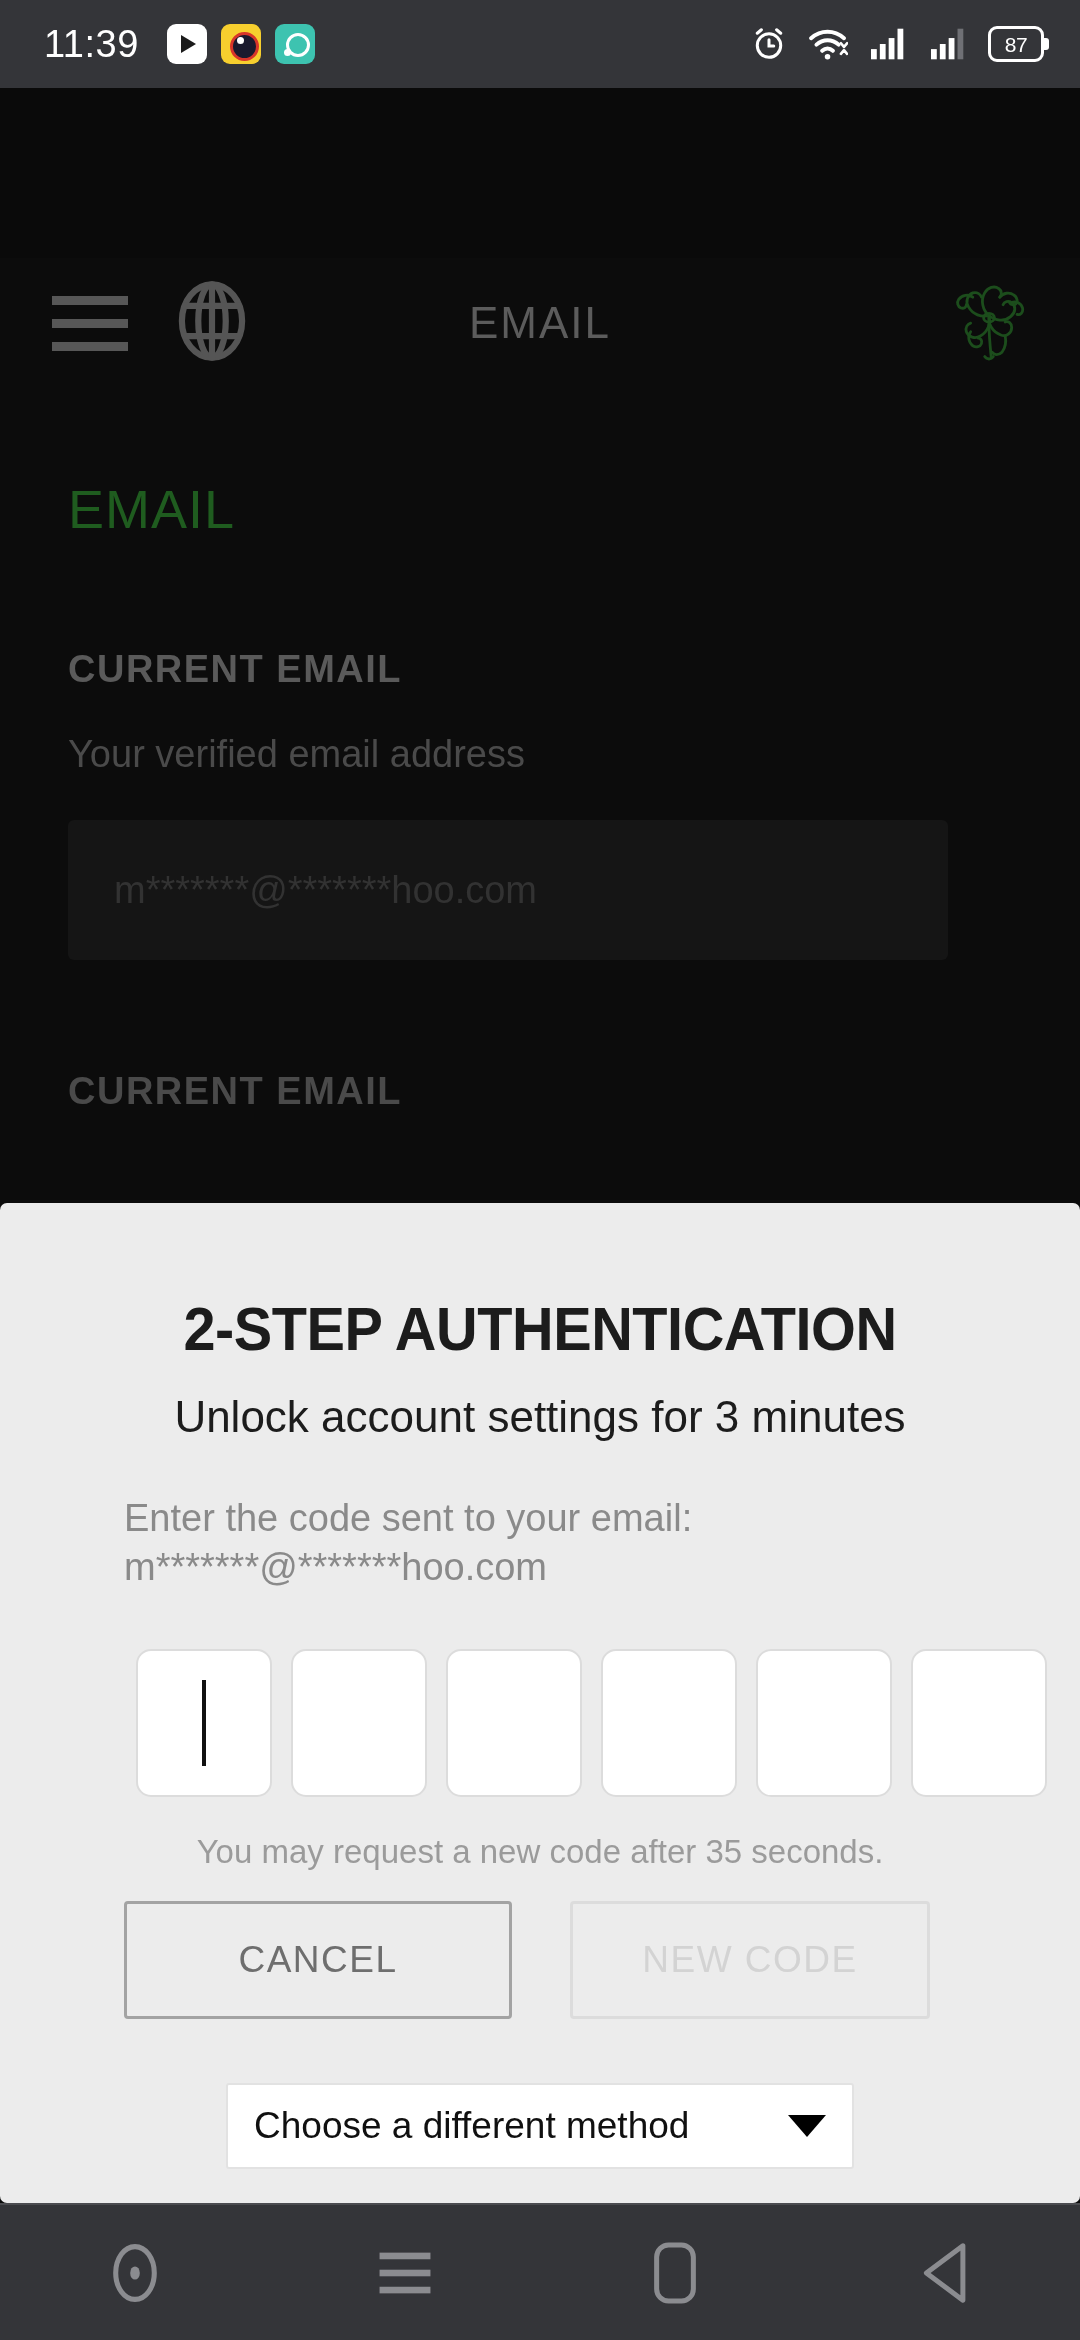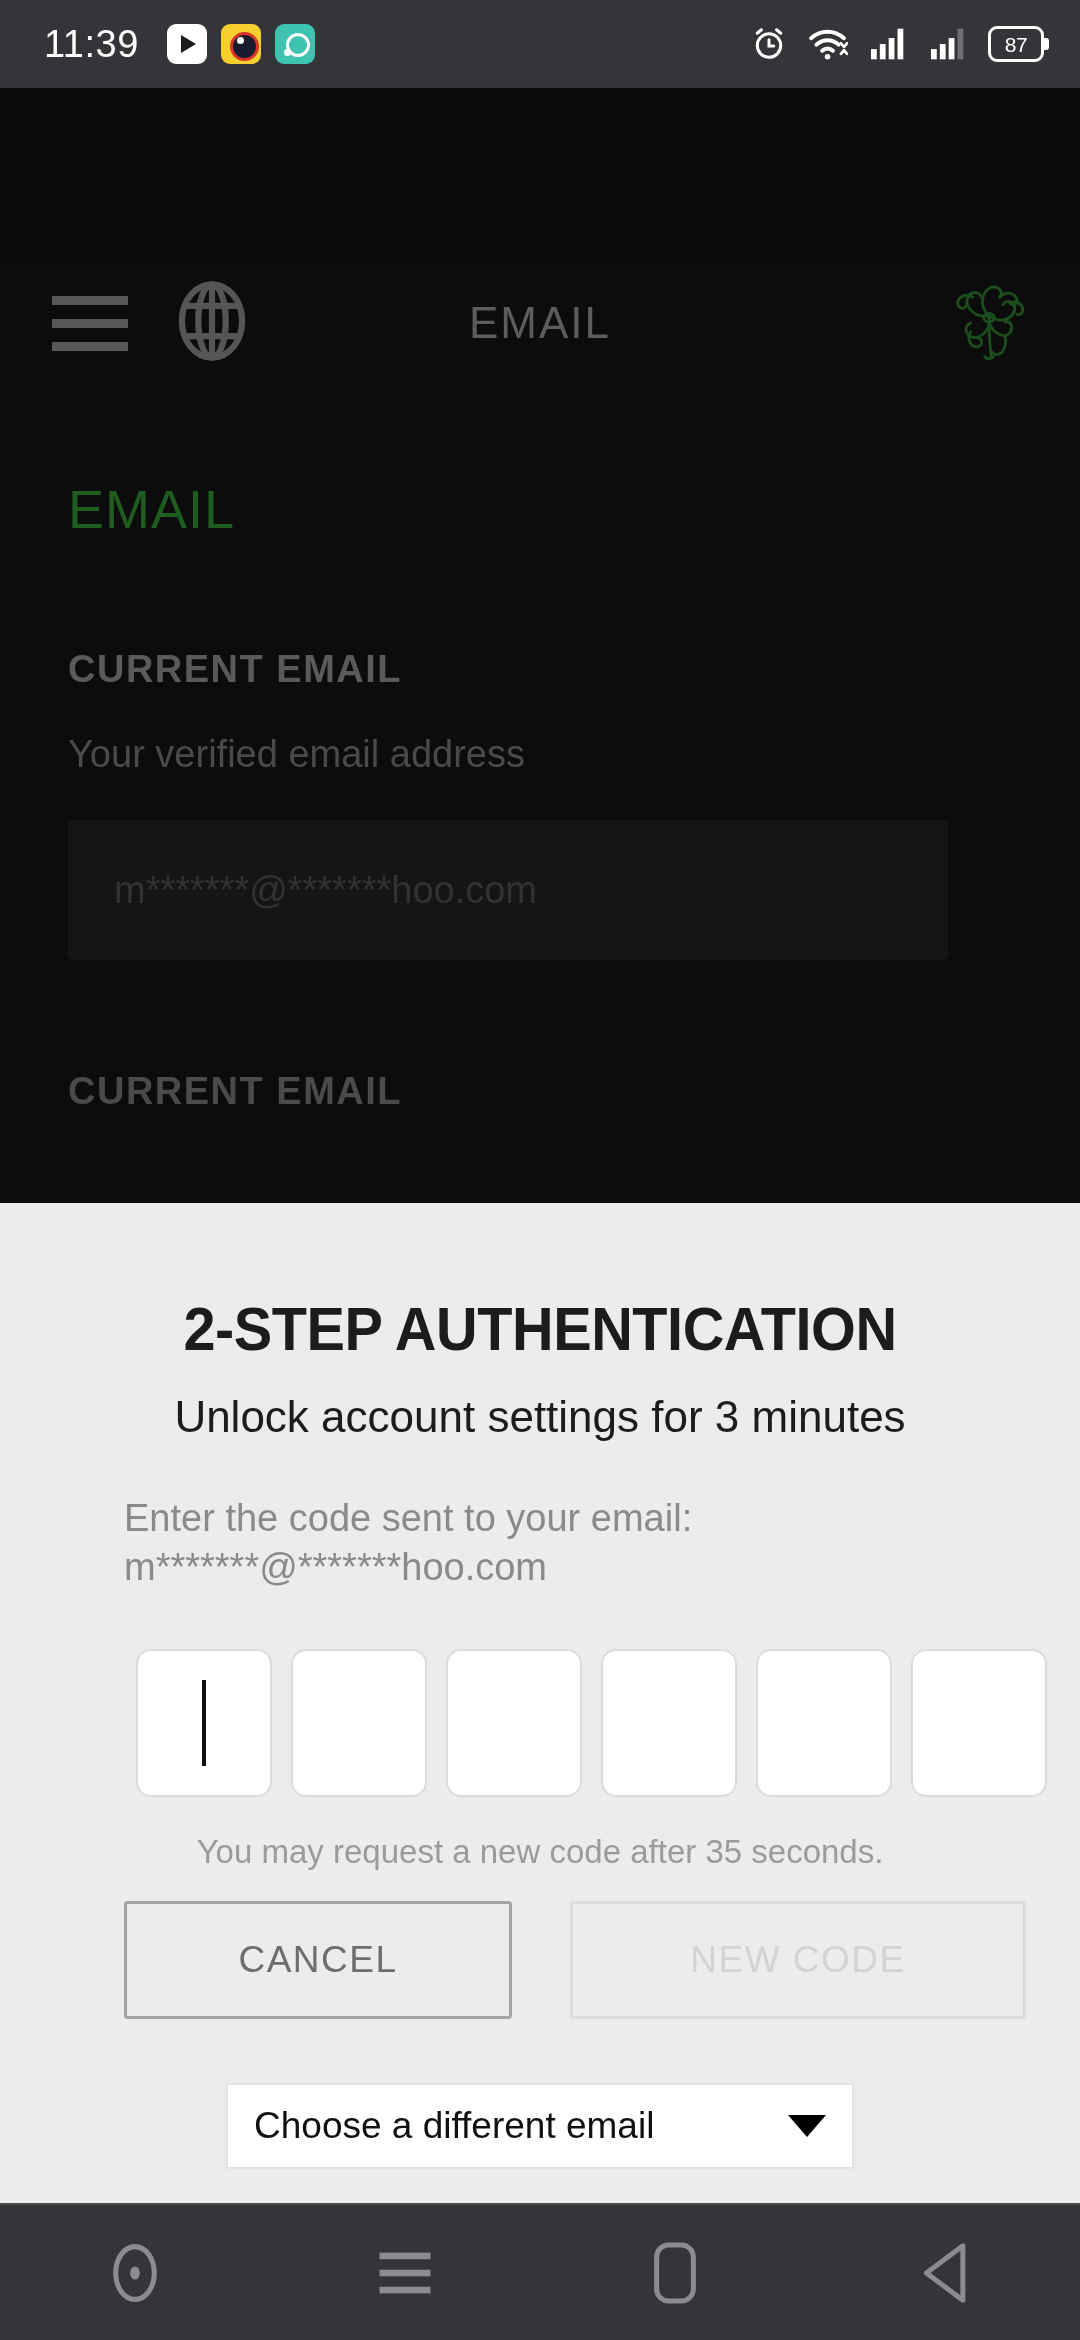--- a/index.html
+++ b/index.html
@@ -110,21 +110,21 @@
     display:flex; align-items:center; padding-left:46px;
   }
   #email-box-value { color:#323232; font-size:38px; }
   #section-label-2 {
     margin:110px 0 0 68px; color:#4a4a4a; font-size:38px; font-weight:bold; letter-spacing:1.5px;
   }
 
   
   #modal {
     position:absolute; left:0; top:1203px; width:1080px; height:1000px;
-    background:#ececec; padding-top:52px;
+    background:#ececec; padding-top:52px;border-radius:7px;
   }
   #modal-title {
     text-align:center; color:#1c1c1c; font-size:62px; font-weight:bold;
     letter-spacing:-.5px; margin-top:38px;
     transform:scaleX(.93); transform-origin:center;
   }
   #modal-subtitle {
     text-align:center; color:#1c1c1c; font-size:44px; margin-top:28px;
   }
   #modal-instruction {
@@ -147,21 +147,21 @@
   #modal-buttons {
     display:flex; gap:58px; margin:30px 0 0 124px;
   }
   #cancel-button {
     width:388px; height:118px; background:transparent;
     border:3px solid #a3a3a3; border-radius:4px;
     color:#6e6e6e; font-size:37px; letter-spacing:1.5px;
     display:flex; align-items:center; justify-content:center;
   }
   #newcode-button {
-    width:456px; height:118px; background:transparent;
+    width:360px; height:118px; background:transparent;
     border:3px solid #dcdcdc; border-radius:4px;
     color:#d3d3d3; font-size:37px; letter-spacing:1.5px;
     display:flex; align-items:center; justify-content:center;
   }
   #method-select {
     margin:64px auto 0 auto; width:628px; height:86px;
     background:#ffffff; border:2px solid #e2e2e2; border-radius:3px;
     display:flex; align-items:center; padding:0 26px;
   }
   #method-select-label { color:#101010; font-size:37px; flex:1; }
@@ -282,21 +282,21 @@
       <div class="otp-box"></div>
       <div class="otp-box"></div>
       <div class="otp-box"></div>
     </div>
     <div id="otp-hint">You may request a new code after 35 seconds.</div>
     <div id="modal-buttons">
       <div id="cancel-button">CANCEL</div>
       <div id="newcode-button">NEW CODE</div>
     </div>
     <div id="method-select">
-      <span id="method-select-label">Choose a different email</span>
+      <span id="method-select-label">Choose a different method</span>
       <span id="method-select-arrow"></span>
     </div>
   </div>
 
   <div id="nav-bar">
     <div class="navbtn">
       <svg width="52" height="66" viewBox="0 0 20 26">
         <ellipse cx="10" cy="13" rx="7.6" ry="10.4" fill="none" stroke="#8b8c90" stroke-width="2"></ellipse>
         <ellipse cx="10" cy="13" rx="1.9" ry="2.6" fill="#8b8c90"></ellipse>
       </svg>

